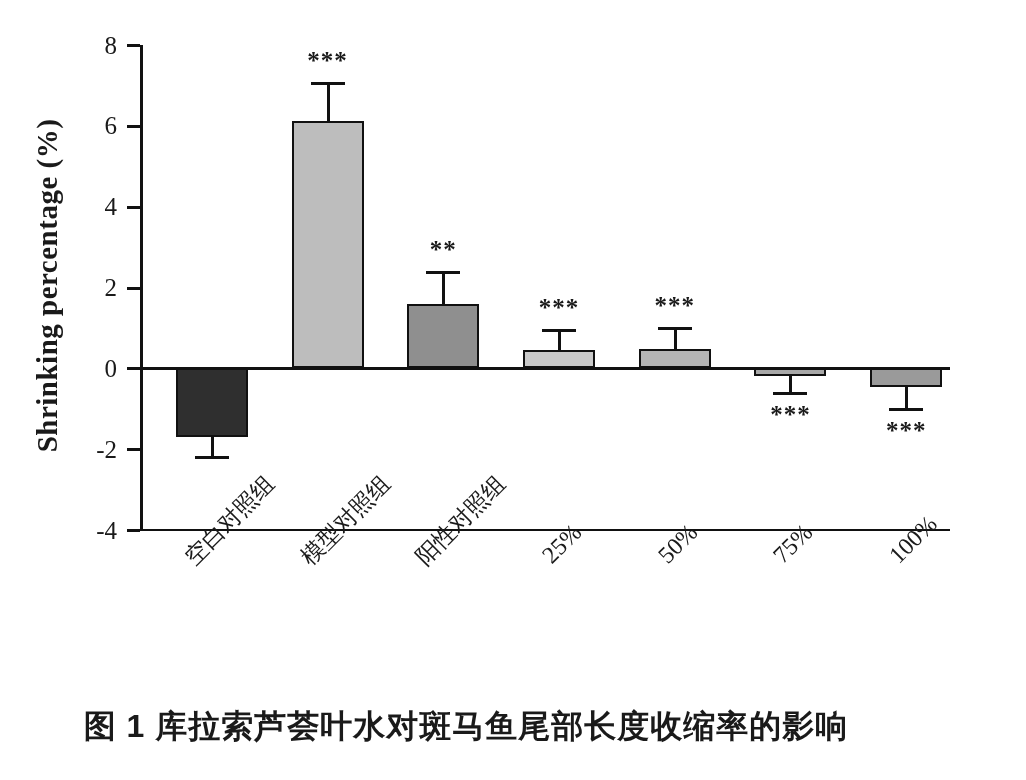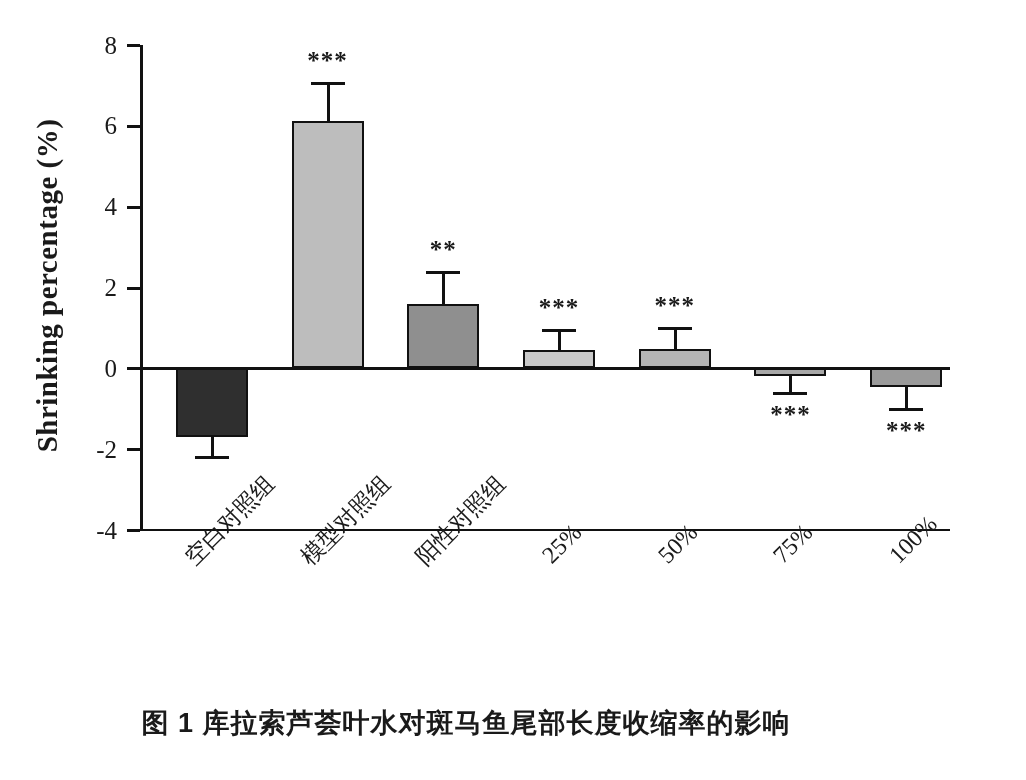--- a/index.html
+++ b/index.html
@@ -134,21 +134,21 @@
     font-style: normal;
   }
   .cat-label.cjk { font-family: "Liberation Sans", sans-serif; font-size: 23px; }
 
   .caption {
     position: absolute;
     left: 0;
     top: 705px;
     width: 932px;
     text-align: center;
-    font-size: 27px;
+    font-size: 32px;
     font-weight: bold;
     font-family: "Liberation Sans", sans-serif;
     letter-spacing: 1px;
   }
 </style>
 </head>
 <body>
 
 <div id="figure">
 

